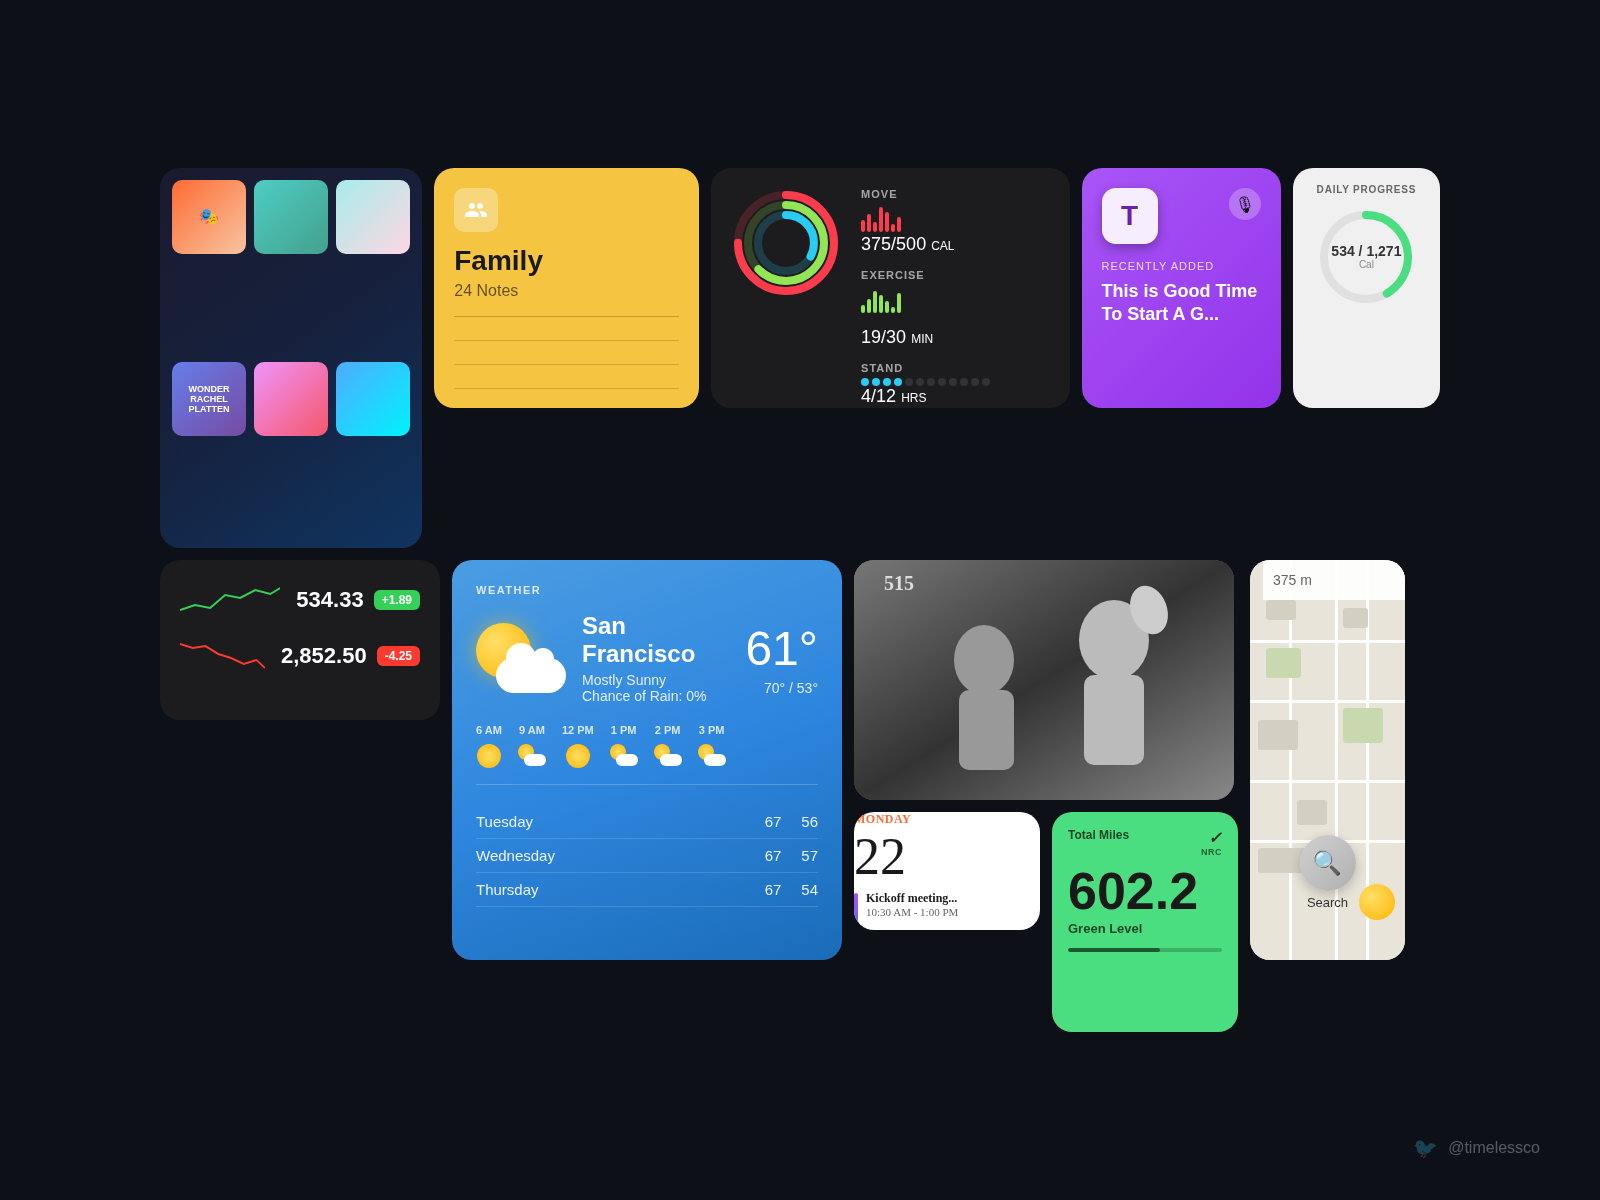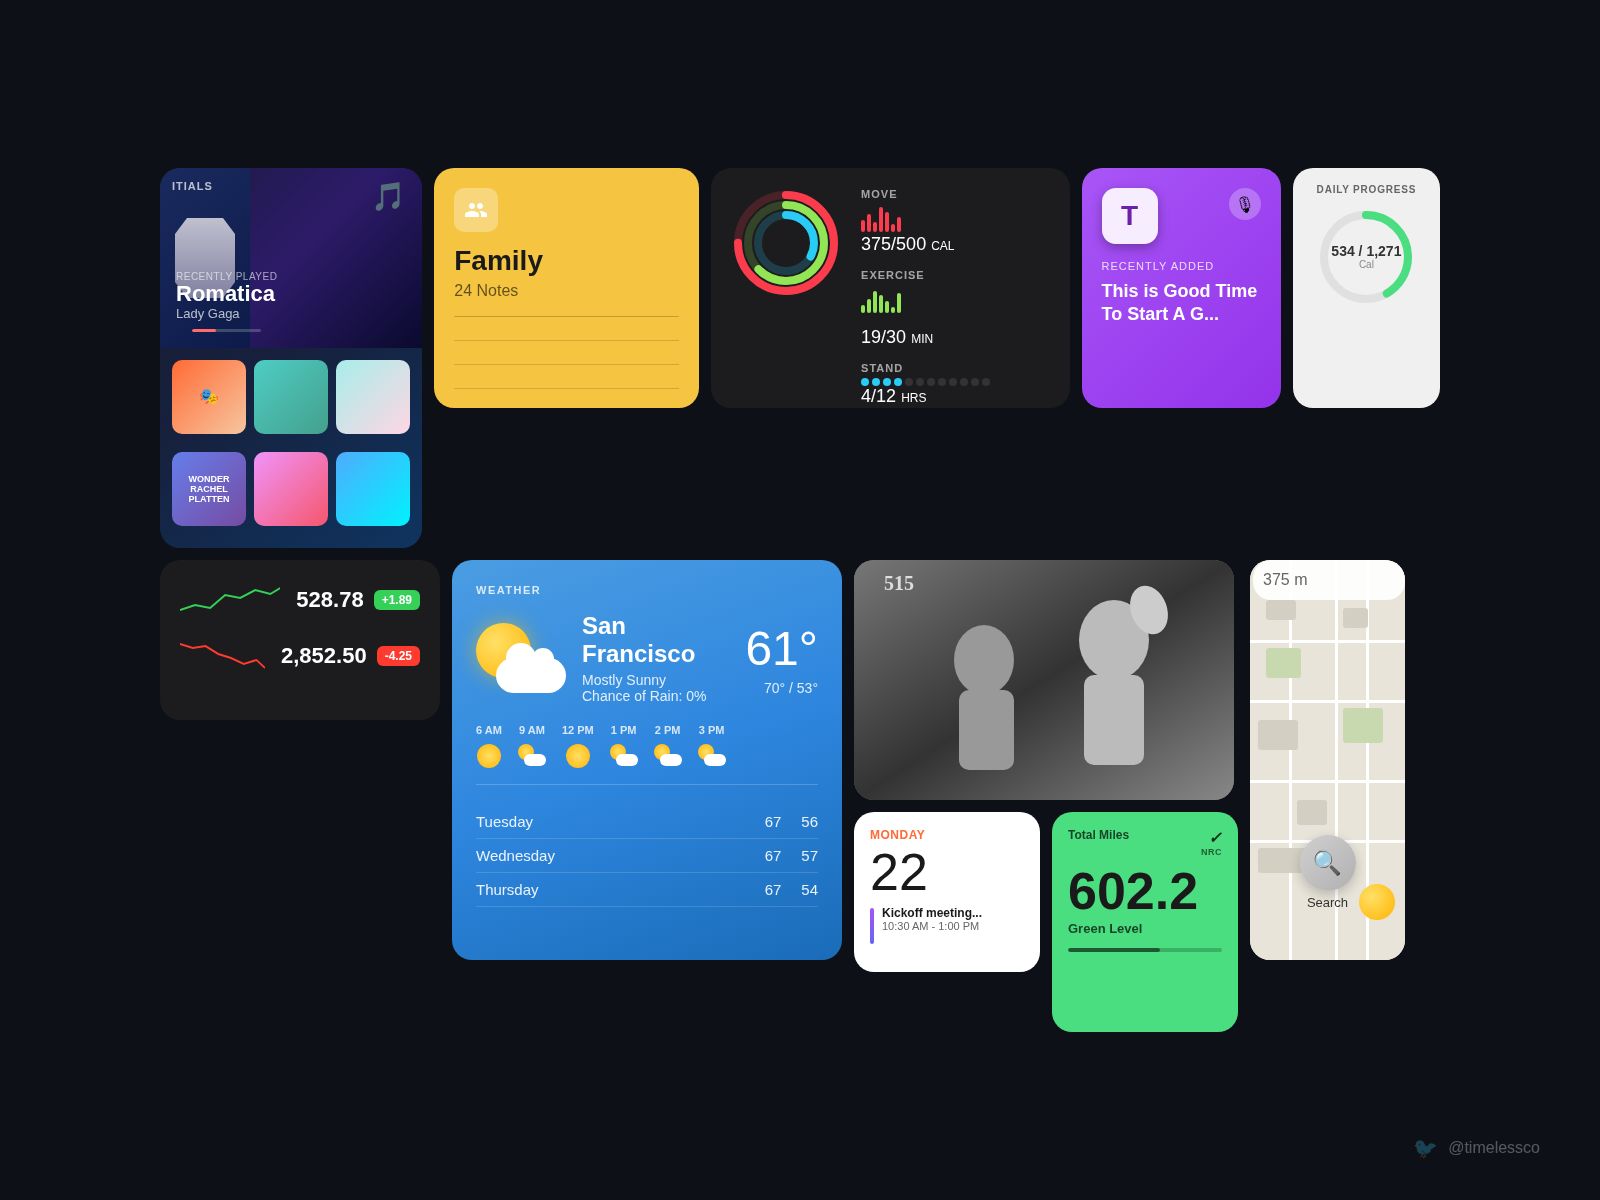--- a/index.html
+++ b/index.html
@@ -487,23 +487,23 @@
       display: flex;
       align-items: center;
       justify-content: center;
       position: relative;
       overflow: hidden;
     }
 
     
     .calendar-widget {
       width: 186px;
-      height: 160px;
+      height: 118px;
       background: #fff;
-      padding: 16px;
+      font-family: Liberation Serif, serif;
     }
     .calendar-day-label {
       font-size: 12px;
       font-weight: 700;
       color: #ff6b35;
       letter-spacing: 0.5px;
       margin-bottom: 4px;
     }
     .calendar-date {
       font-size: 52px;
@@ -640,30 +640,29 @@
       border-radius: 3px;
     }
     .map-green-block {
       position: absolute;
       background: #c8d9b0;
       border-radius: 3px;
     }
     .map-overlay-top {
       position: absolute;
       top: 0;
-      left: 3px;
+      left: 13px;
       right: 0;
       height: 40px;
       background: rgba(255,255,255,0.9);
       display: flex;
       align-items: center;
       padding: 0 10px;
-      font-size: 16px;
+      font-size: 14px;
       color: #666;
-      border-radius: 18px;
     }
     .search-button {
       position: absolute;
       bottom: 50px;
       left: 50%;
       transform: translateX(-50%);
       display: flex;
       flex-direction: column;
       align-items: center;
       gap: 4px;
@@ -760,36 +759,20 @@
     }
   </style>
 </head>
 <body>
 
 <div class="dashboard">
 
   <div class="row">
 
     <div class="widget music-widget">
-      <div class="music-top">
-        <div class="music-album-bg"></div>
-        <div class="music-album-art">
-          <div class="album-figure"></div>
-        </div>
-        <div class="music-title-overlay">ITIALS</div>
-        <div class="music-note-icon">🎵</div>
-        <div class="music-info">
-          <div class="music-label">RECENTLY PLAYED</div>
-          <div class="music-song">Romatica</div>
-          <div class="music-artist">Lady Gaga</div>
-          <div class="music-progress">
-            <div class="music-progress-fill"></div>
-          </div>
-        </div>
-      </div>
       <div class="music-grid">
         <div class="music-grid-item grid-img-1">
           <svg width="30" height="30" viewBox="0 0 30 30">
               <text x="15" y="20" text-anchor="middle" fill="white" font-size="16">🎭</text>
             </svg>
         </div>
         <div class="music-grid-item grid-img-2"></div>
         <div class="music-grid-item grid-img-3"></div>
         <div class="music-grid-item grid-img-4">WONDER RACHEL PLATTEN</div>
         <div class="music-grid-item grid-img-5"></div>
@@ -911,21 +894,21 @@
 
     <div style="display:flex; flex-direction:column; gap:12px;">
 
       <div class="widget stocks-widget">
         <div class="stock-row">
           <div class="stock-chart">
             <svg viewBox="0 0 100 40" preserveAspectRatio="none">
               <polyline points="0,30 15,25 30,28 45,15 60,18 75,10 90,14 100,8" fill="none" stroke="#34d058" stroke-width="2"></polyline>
             </svg>
           </div>
-          <div class="stock-price">528.78</div>
+          <div class="stock-price">534.33</div>
           <div class="stock-badge badge-green">+1.89</div>
         </div>
         <div class="stock-row">
           <div class="stock-chart">
             <svg viewBox="0 0 100 40" preserveAspectRatio="none">
               <polyline points="0,8 15,12 30,10 45,18 60,22 75,28 90,24 100,32" fill="none" stroke="#ff3b30" stroke-width="2"></polyline>
             </svg>
           </div>
           <div class="stock-price">2,852.50</div>
           <div class="stock-badge badge-red">-4.25</div>

